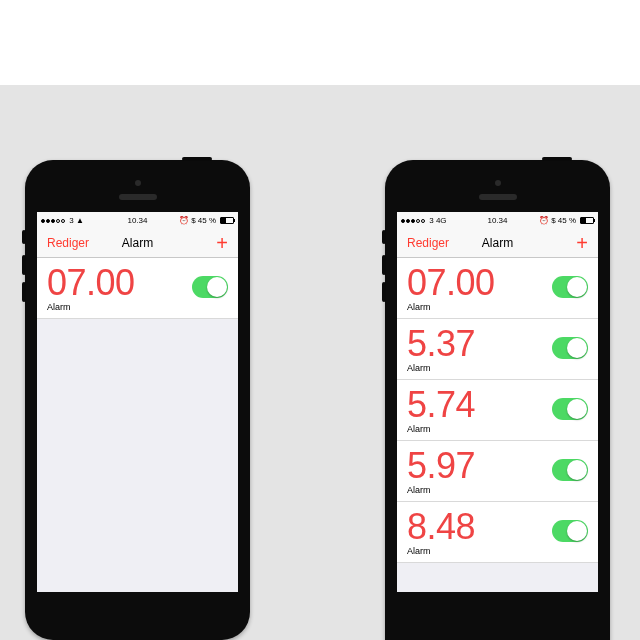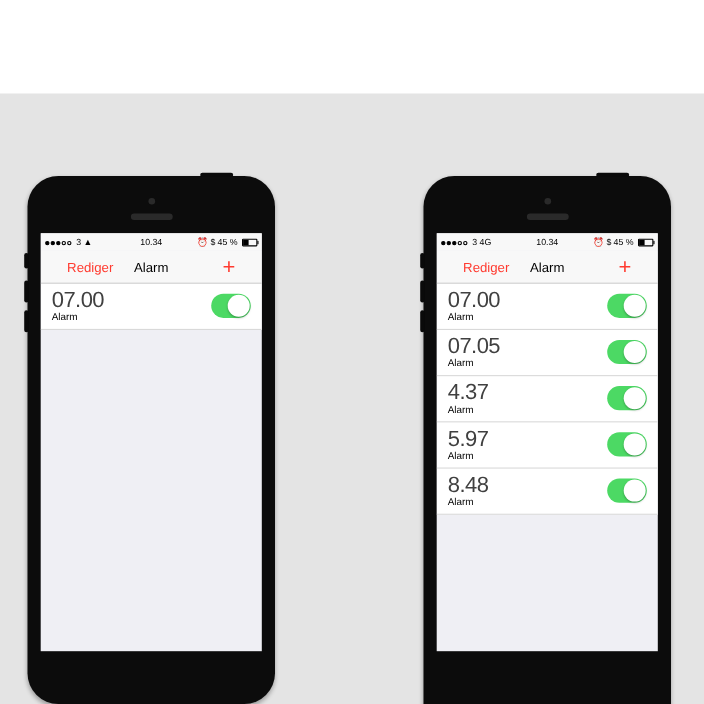--- a/index.html
+++ b/index.html
@@ -75,35 +75,35 @@
     }
     .battery::after { content:""; position:absolute; right:-2px; top:1.5px; width:1.5px; height:3px; background:#000; }
     .battery i { display:block; height:100%; width:45%; background:#000; }
     .navbar {
       height: 30px;
       background: #f8f8f8;
       border-bottom: .5px solid #c8c8c8;
       display: flex;
       align-items: center;
       justify-content: space-between;
-      padding: 0 24px;
+      padding: 0 10px;
       font-size: 12px;
     }
     .navbar .edit { color: #ff3b30; }
     .navbar .title { color: #000; font-weight: 500; position: absolute; left: 50%; transform: translateX(-50%); }
     .navbar .add { color: #ff3b30; font-size: 20px; font-weight: 300; line-height: 1; }
     .list { background: #fff; }
     .row {
       border-bottom: .5px solid #d9d9d9;
       padding: 4px 10px 6px;
       display: flex;
       align-items: center;
       justify-content: space-between;
     }
-    .row .time { font-size: 20px; font-weight: 200; color: #404040; letter-spacing: -.5px; }
+    .row .time { font-size: 36px; font-weight: 200; color: #ef4444; letter-spacing: -.5px; }
     .row .lbl  { font-size: 9px; color: #000; margin-top: -2px; }
     .toggle {
       width: 36px; height: 22px; border-radius: 11px;
       background: #4cd964; position: relative; flex-shrink: 0;
     }
     .toggle i {
       position: absolute; right: 1px; top: 1px;
       width: 20px; height: 20px; border-radius: 50%;
       background: #fff; box-shadow: 0 1px 2px rgba(0,0,0,.3);
     }
@@ -202,30 +202,30 @@
           <div>
             <div class="time">07.00</div>
             <div class="lbl">Alarm</div>
           </div>
           <div class="toggle">
               <i></i>
             </div>
         </div>
         <div class="row">
           <div>
-            <div class="time">07.05</div>
-            <div class="lbl">Alarm</div>
-          </div>
-          <div class="toggle">
-              <i></i>
-            </div>
-        </div>
-        <div class="row">
-          <div>
-            <div class="time">4.37</div>
+            <div class="time">5.37</div>
+            <div class="lbl">Alarm</div>
+          </div>
+          <div class="toggle">
+              <i></i>
+            </div>
+        </div>
+        <div class="row">
+          <div>
+            <div class="time">5.74</div>
             <div class="lbl">Alarm</div>
           </div>
           <div class="toggle">
               <i></i>
             </div>
         </div>
         <div class="row">
           <div>
             <div class="time">5.97</div>
             <div class="lbl">Alarm</div>

